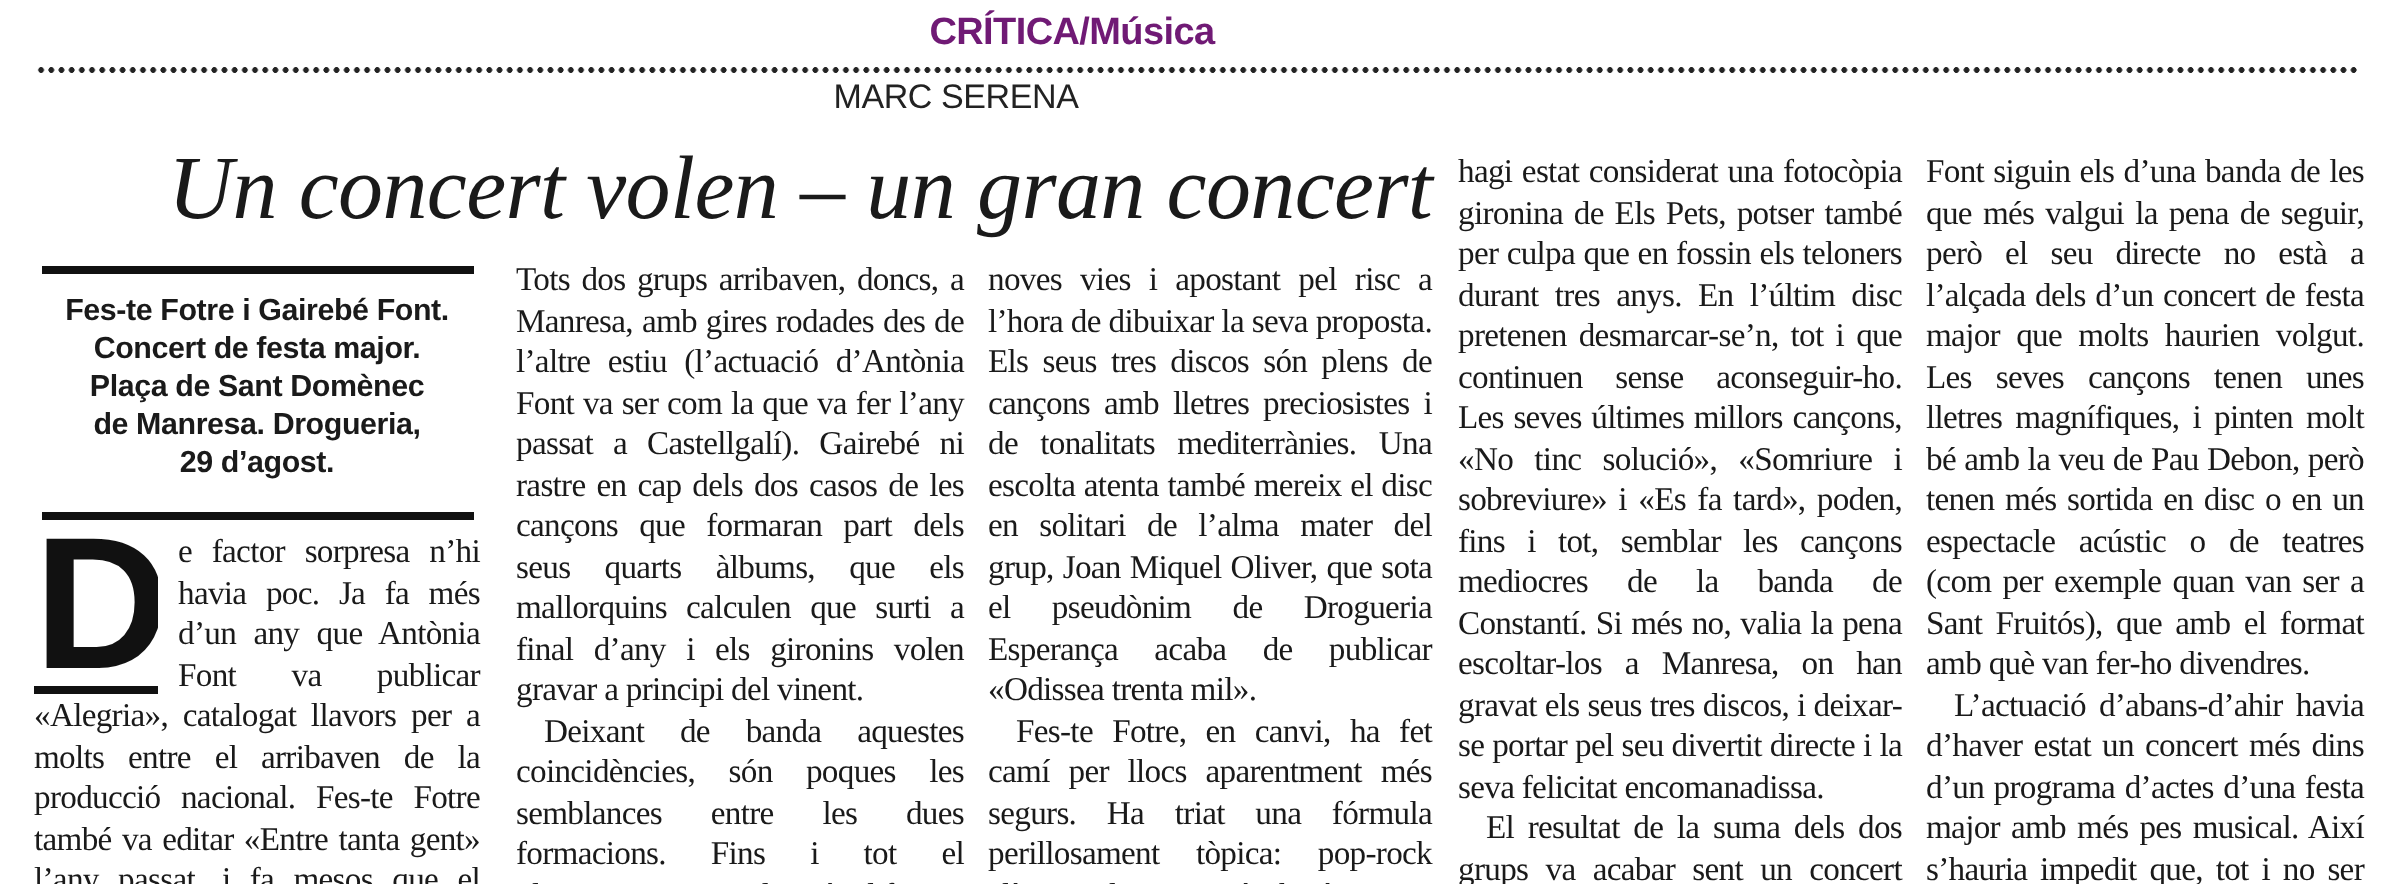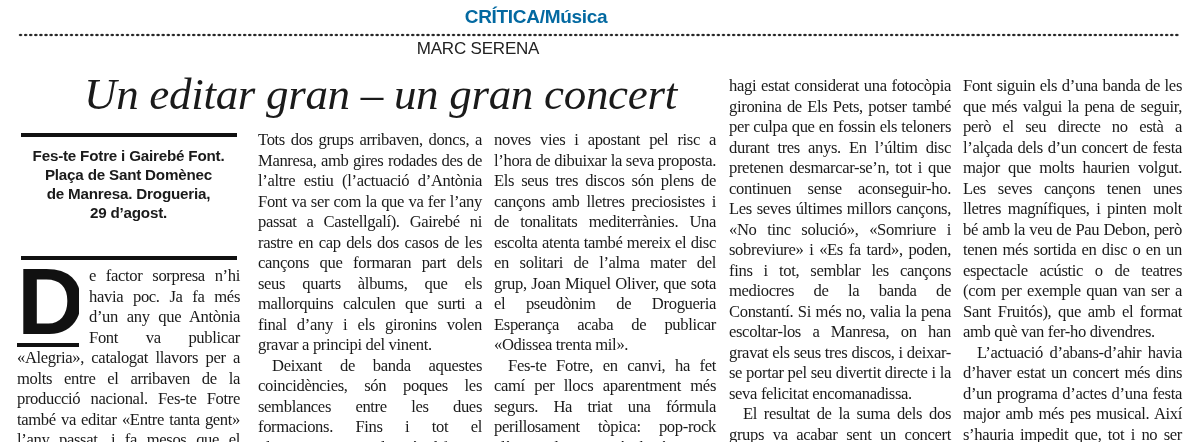--- a/index.html
+++ b/index.html
@@ -1,20 +1,20 @@
 <!DOCTYPE html>
 <html><head>
 <meta charset="utf-8">
 <style>
   html, body { margin: 0; padding: 0; background: #ffffff; }
   body { width: 1200px; height: 442px; overflow: hidden; position: relative; color: #1a1a1a; }
   .section-label {
     position: absolute; left: 0; top: 6px; width: 1072px; text-align: center;
     font-family: "Liberation Sans", sans-serif; font-weight: bold; font-size: 19px;
-    letter-spacing: -0.3px; color: #0369a1;
+    letter-spacing: -0.3px; color: #701a75;
   }
   .dots {
     position: absolute; left: 18px; top: 33px; width: 1162px; height: 4px;
     background-image: radial-gradient(circle, #222 1.3px, transparent 1.6px);
     background-size: 5.1px 4px; background-repeat: repeat-x;
   }
   .byline {
     position: absolute; left: 0; top: 39px; width: 956px; text-align: center;
     font-family: "Liberation Sans", sans-serif; font-size: 17px; color: #222;
     letter-spacing: -0.2px;
@@ -45,25 +45,26 @@
   }
   .em { }
 </style>
 </head>
 <body>
 
 <div class="section-label">CRÍTICA/Música</div>
 <div class="dots"></div>
 <div class="byline">MARC SERENA</div>
 
-<div class="headline">Un editar gran – un gran concert</div>
+<div class="headline">Un concert volen – un gran concert</div>
 
 <div class="rule" style="left:21px; top:133px; width:216px;"></div>
 <div class="factbox">
   <div>Fes-te Fotre i Gairebé Font.</div>
+  <div>Concert de festa major.</div>
   <div>Plaça de Sant Domènec</div>
   <div>de Manresa. Drogueria,</div>
   <div>29 d’agost.</div>
 </div>
 <div class="rule" style="left:21px; top:256px; width:216px;"></div>
 
 <div class="col" style="left:17px; top:266px; width:223px;">
   <p>
     <span class="dropcap">D</span><span>e factor sorpresa n’hi havia poc. Ja fa més d’un any que Antònia Font va publicar «Alegria», catalogat llavors per a molts entre el </span><span class="em">arribaven</span><span> de la producció nacional. Fes-te Fotre també va editar «Entre tanta gent» l’any passat, i fa mesos que el presenten en directe.</span>
   </p>

